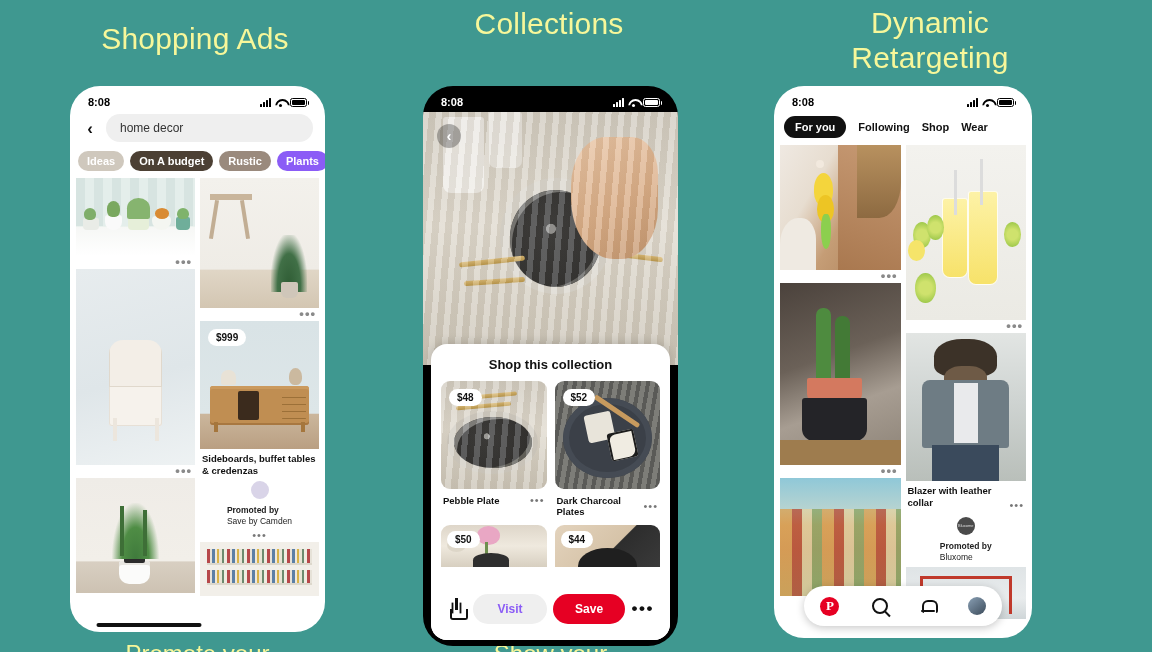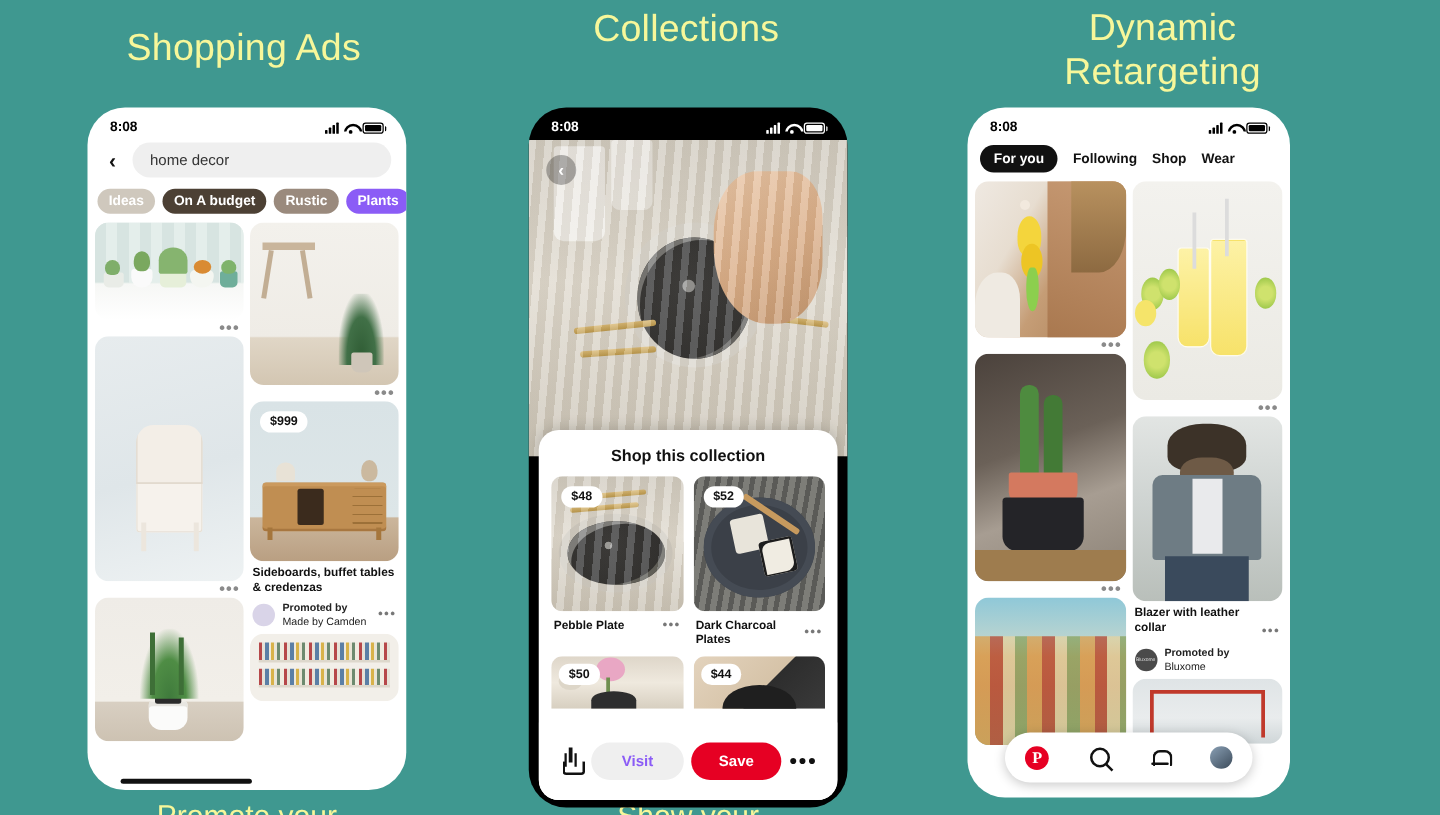--- a/index.html
+++ b/index.html
@@ -72,31 +72,31 @@
   .chips { display:flex; gap:6px; padding: 9px 8px 7px 8px; }
   .chip {
     border-radius:14px; padding:4px 9px; font-size:11px; font-weight:bold;
     color:#fff; white-space:nowrap;
   }
 
   
   .grid { display:flex; gap:5px; padding: 0 6px; }
   .col { flex:1; display:flex; flex-direction:column; gap:4px; }
   .pin { position:relative; }
-  .pin .img { width:100%; border-radius:11px; overflow:hidden; display:block; position:relative; }
+  .pin .img { width:100%; border-radius:0; overflow:hidden; display:block; position:relative; }
   .dots {
     text-align:right; color:#8a8a8a; font-size:13px; line-height:6px;
     letter-spacing:1px; padding: 3px 3px 0 0; font-weight:bold;
   }
   .price-tag {
     position:absolute; left:8px; top:8px; background:#fff; color:#111;
     font-size:10px; font-weight:bold; padding:3px 8px; border-radius:11px;
   }
   .pin-title { font-size:9.5px; font-weight:bold; color:#111; line-height:1.25; padding:4px 2px 0 2px;}
-  .promo { display:flex; align-items:center; gap:6px; padding:4px 2px 0 2px;}
+  .promo { display:flex; align-items:center; gap:6px; padding:4px 2px 0 2px;flex-direction:column;}
   .promo-av { width:18px;height:18px;border-radius:50%;flex:0 0 18px; background:#d9d4e8;}
   .promo-av.dark { background:#4a4a4a; color:#ddd; font-size:4px; display:flex;align-items:center;justify-content:center;}
   .promo-txt { font-size:8.5px; line-height:1.3; color:#222; flex:1;}
   .promo-txt b { font-weight:bold; display:block; }
   .promo-dots { color:#777; font-size:11px; letter-spacing:1px; line-height:5px;}
 
   
   .sc { width:100%; height:100%; position:absolute; inset:0; }
 
   
@@ -327,21 +327,21 @@
             <div style="position:absolute;left:18%;bottom:50%;width:12%;height:12%;background:#e8e2d6;border-radius:7px 7px 2px 2px"></div>
             <div style="position:absolute;right:14%;bottom:50%;width:11%;height:13%;background:#cbb99f;border-radius:50% 50% 40% 40%"></div>
           </div>
           <span class="price-tag">$999</span>
         </div>
         <div class="pin-title">Sideboards, buffet tables &amp; credenzas</div>
         <div class="promo">
           <span class="promo-av"></span>
           <span class="promo-txt">
             <b>Promoted by</b>
-            <span>Made by Camden</span>
+            <span>Save by Camden</span>
           </span>
           <span class="promo-dots">•••</span>
         </div>
       </div>
 
       <div class="pin">
         <div class="img" style="height:54px">
           <div class="sc sc-books">
             <div class="shelfrow" style="top:14%"></div>
             <div class="shelfrow" style="top:52%"></div>

